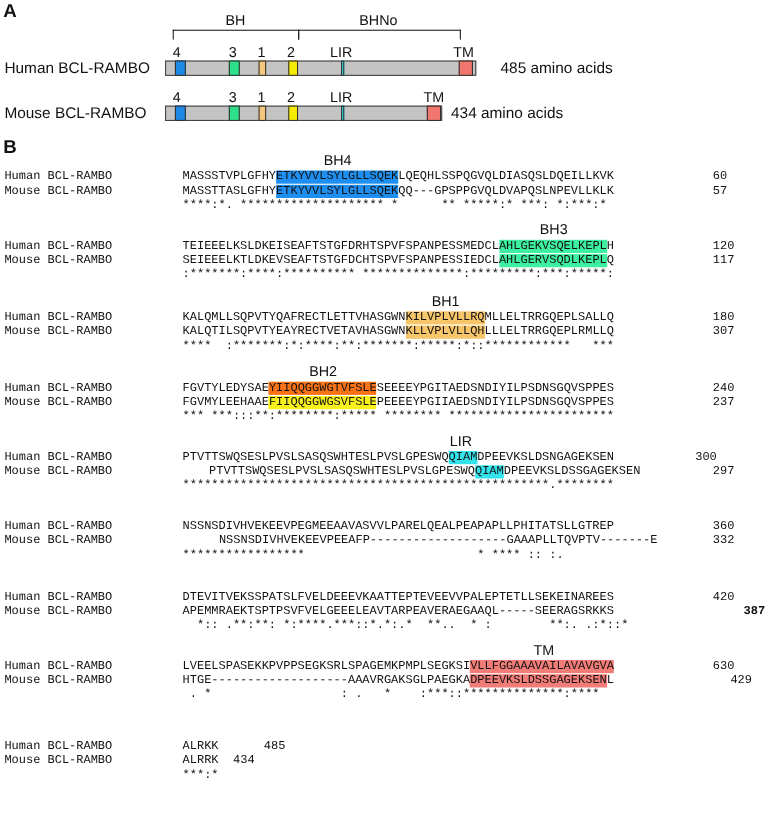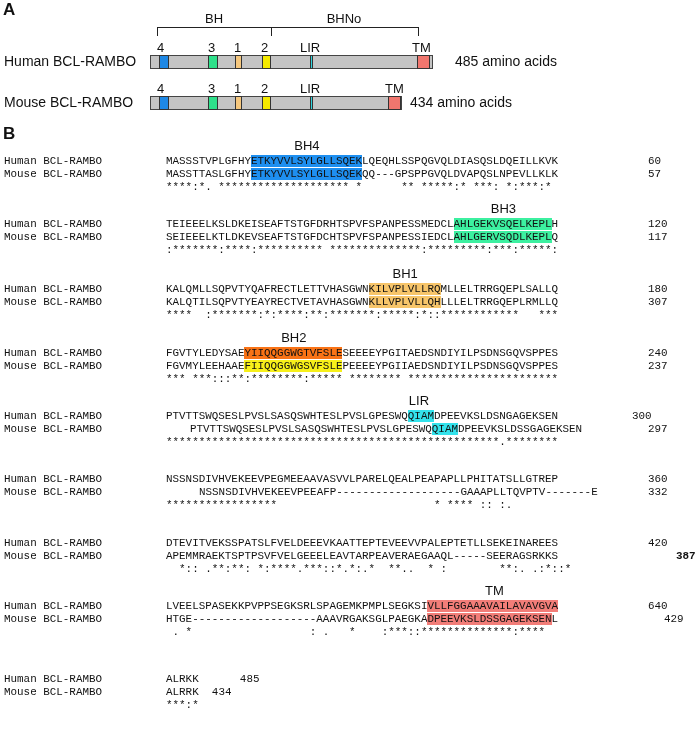--- a/index.html
+++ b/index.html
@@ -132,21 +132,21 @@
       <div class="row" style="top: 0px; left: 648px;">420</div>
       <div class="row rname" style="top: 13px;">Mouse BCL-RAMBO</div>
       <div class="row rseq" style="top: 13px;">APEMMRAEKTSPTPSVFVELGEEELEAVTARPEAVERAEGAAQL-----SEERAGSRKKS</div>
       <div class="row" style="top: 13px; left: 676px; font-weight: bold;">387</div>
       <div class="row rseq" style="top: 26px;">  *:: .**:**: *:****.***::*.*:.*  **..  * :        **:. .:*::*</div>
     </div>
     <div class="block" style="top: 600px;">
       <div class="motif-title" style="left: 485.1px; top: -17px;">TM</div>
       <div class="row rname" style="top: 0px;">Human BCL-RAMBO</div>
       <div class="row rseq" style="top: 0px;">LVEELSPASEKKPVPPSEGKSRLSPAGEMKPMPLSEGKSI<span class="hl" style="background: rgb(242, 125, 120);">VLLFGGAAAVAILAVAVGVA</span></div>
-      <div class="row" style="top: 0px; left: 648px;">640</div>
+      <div class="row" style="top: 0px; left: 648px;">630</div>
       <div class="row rname" style="top: 13px;">Mouse BCL-RAMBO</div>
       <div class="row rseq" style="top: 13px;">HTGE-------------------AAAVRGAKSGLPAEGKA<span class="hl" style="background: rgb(242, 125, 120);">DPEEVKSLDSSGAGEKSEN</span>L</div>
       <div class="row" style="top: 13px; left: 648px; margin-left: 16px;">429</div>
       <div class="row rseq" style="top: 26px;"> . *                  : .   *    :***::**************:****</div>
     </div>
     <div class="block" style="top: 673px;">
       <div class="row rname" style="top: 0px;">Human BCL-RAMBO</div>
       <div class="row rseq" style="top: 0px;">ALRKK</div>
       <div class="row" style="top: 0px; left: 211.85px; margin-left: 28px;">485</div>
       <div class="row rname" style="top: 13px;">Mouse BCL-RAMBO</div>

